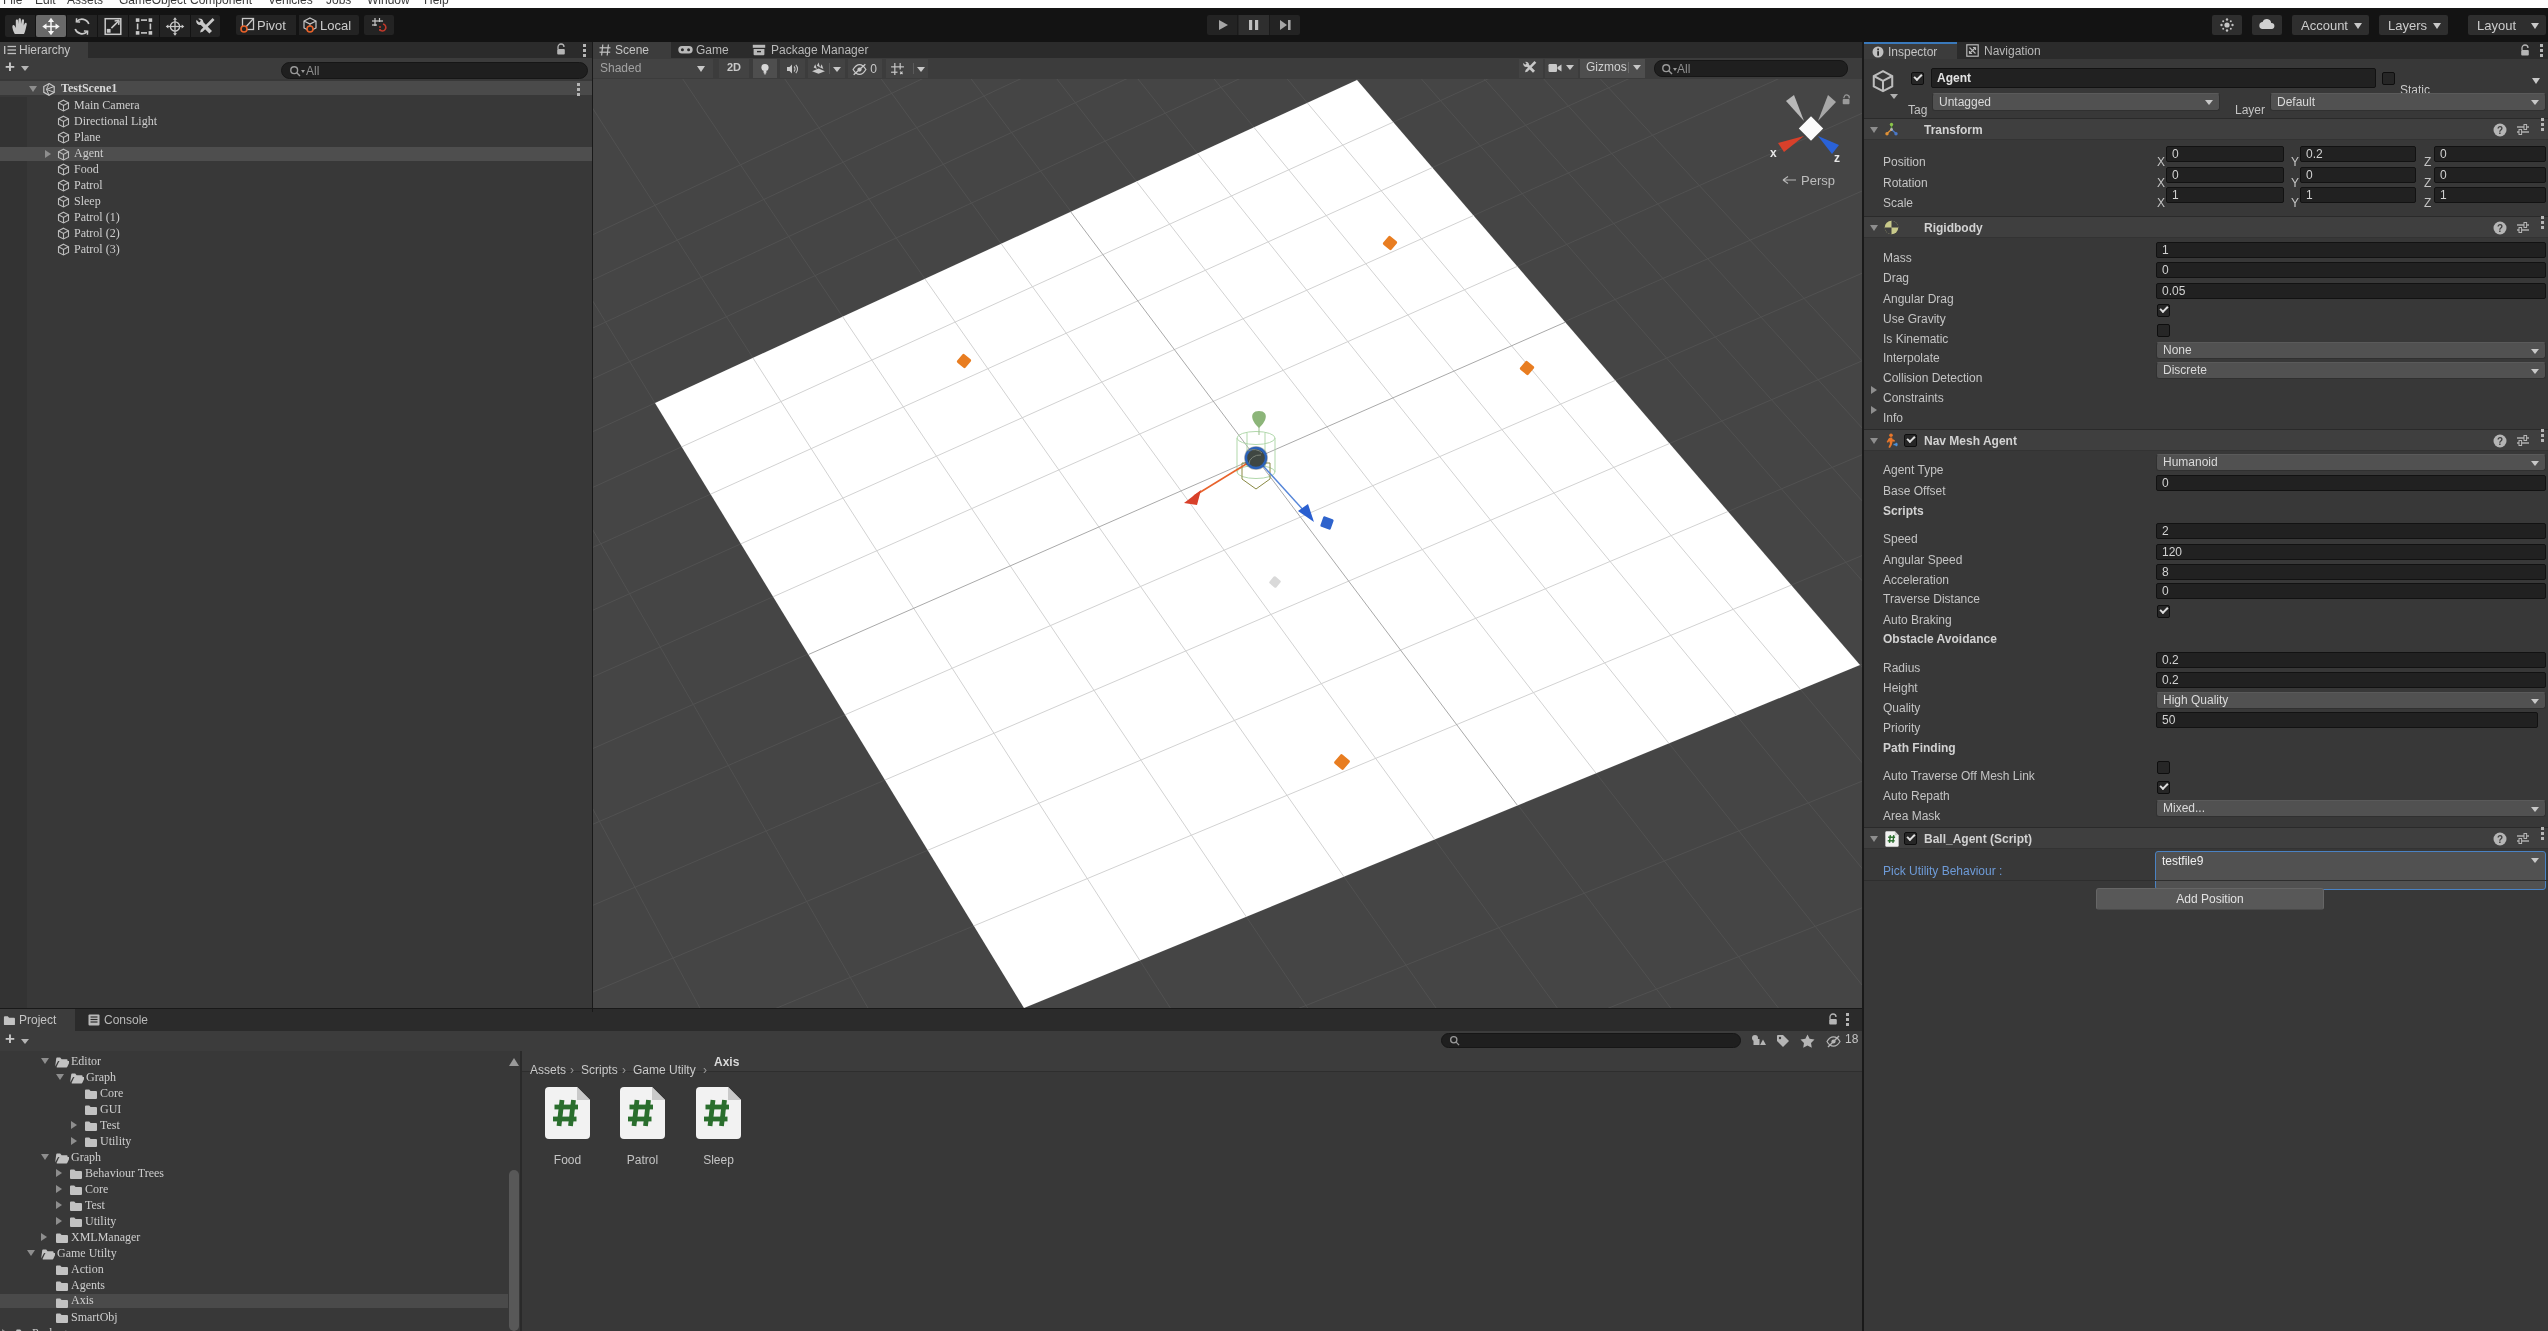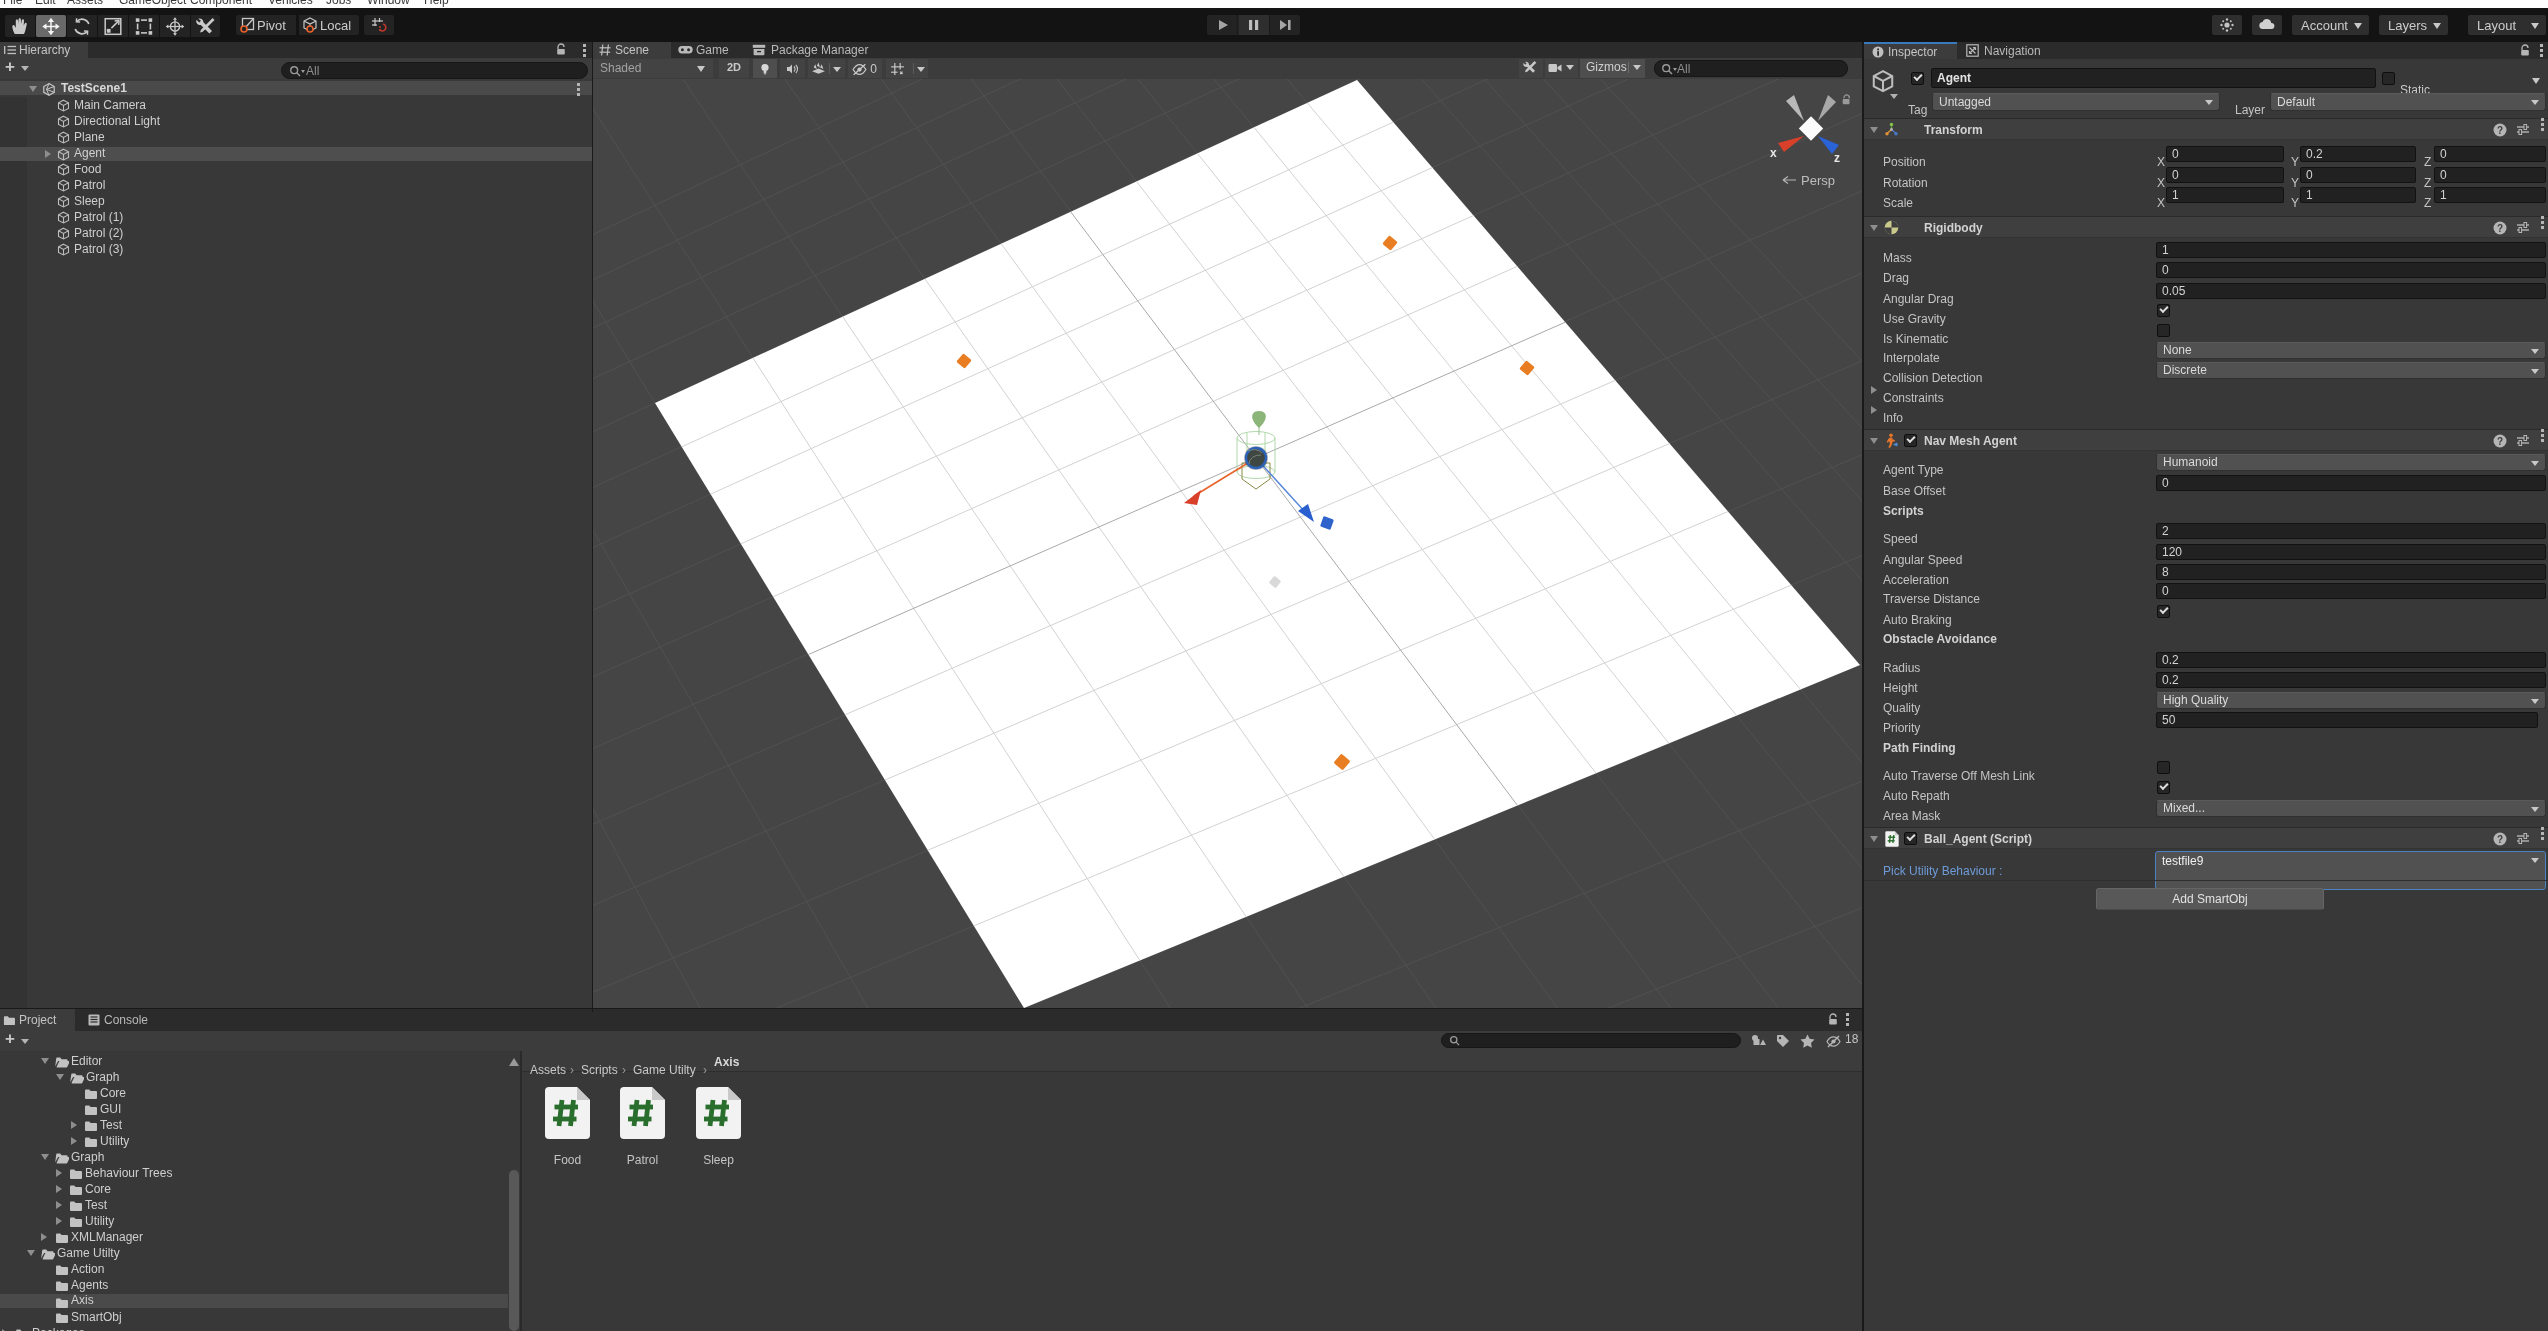--- a/index.html
+++ b/index.html
@@ -1,19 +1,19 @@
 <!DOCTYPE html>
 <html><head>
 <meta charset="utf-8">
 <style>
 html,body{margin:0;padding:0;background:#131313;}
 body{width:2548px;height:1331px;overflow:hidden;font-family:"Liberation Sans",sans-serif;-webkit-font-smoothing:antialiased;}
 #root{position:relative;width:2548px;height:1331px;background:#131313;}
 .abs{position:absolute;}
-.row{position:absolute;height:16px;line-height:16px;font-size:12px;color:#cfcfcf;white-space:nowrap;}
+.row{position:absolute;height:16px;line-height:16px;font-size:12px;color:#cfcfcf;white-space:nowrap;font-family:Liberation Serif, serif;}
 .tabbar{position:absolute;background:#2b2b2b;}
 .tab{position:absolute;top:0;height:100%;background:#3c3c3c;color:#c4c4c4;font-size:12px;}
 .tabtxt{position:absolute;top:50%;transform:translateY(-50%);white-space:nowrap;}
 .itab{color:#b9b9b9;font-size:12px;position:absolute;top:50%;transform:translateY(-50%);white-space:nowrap;}
 .fld{position:absolute;background:#212121;border:1px solid #121212;border-radius:2px;color:#d2d2d2;font-size:12px;line-height:15px;padding-left:5px;box-sizing:border-box;}
 .drop{position:absolute;background:#515151;border:1px solid #303030;border-top-color:#5a5a5a;border-radius:3px;color:#dadada;font-size:12px;line-height:15px;padding-left:6px;box-sizing:border-box;}
 .drop:after{content:"";position:absolute;right:6px;top:6px;border-left:4.5px solid transparent;border-right:4.5px solid transparent;border-top:5px solid #c8c8c8;}
 .chk{position:absolute;width:13px;height:13px;background:#262626;border:1px solid #0e0e0e;border-radius:2px;box-sizing:border-box;}
 .chk.on:after{content:"";position:absolute;left:2px;top:1px;width:6px;height:3px;border-left:2px solid #dfdfdf;border-bottom:2px solid #dfdfdf;transform:rotate(-45deg);}
 .lbl{position:absolute;font-size:12px;color:#c4c4c4;white-space:nowrap;line-height:16px;margin-top:8px;}
@@ -950,20 +950,20 @@
             <line x1="1" y1="9" x2="13" y2="9"></line>
           </g>
           <rect x="8" y="1.5" width="2.6" height="5" fill="#3f3f3f" stroke="#b5b5b5"></rect>
           <rect x="3" y="6.5" width="2.6" height="5" fill="#3f3f3f" stroke="#b5b5b5"></rect>
         </svg>
     <div class="kebab" style="left:677px;top:4px"></div>
   </div>
   <span class="lbl" style="left:19px;top:813px;color:#6e9bd8">Pick Utility Behaviour :</span>
   <div class="drop" style="left:291px;top:809px;width:391px;height:39px;line-height:19px;background:#515151;border:1px solid #4a82c3;color:#f0f0f0">testfile9</div>
   <div class="abs" style="left:0;top:838px;width:684px;height:1px;background:#2e2e2e"></div>
-  <div class="abs" style="left:232px;top:846px;width:228px;height:22px;background:#585858;border:1px solid #666666;border-bottom-color:#4a4a4a;border-radius:3px;box-sizing:border-box;text-align:center;line-height:20px;font-size:12px;color:#e2e2e2">Add SmartObj</div>
+  <div class="abs" style="left:232px;top:846px;width:228px;height:22px;background:#585858;border:1px solid #666666;border-bottom-color:#4a4a4a;border-radius:3px;box-sizing:border-box;text-align:center;line-height:20px;font-size:12px;color:#e2e2e2">Add Position</div>
 </div>
 
 <div class="abs" style="left:592px;top:42px;width:1px;height:970px;background:#191919"></div>
 <div class="abs" style="left:1862px;top:42px;width:2px;height:1289px;background:#191919"></div>
 <div class="abs" style="left:0;top:1008px;width:1862px;height:1px;background:#191919"></div>
 
 </div>
 
 </body></html>

